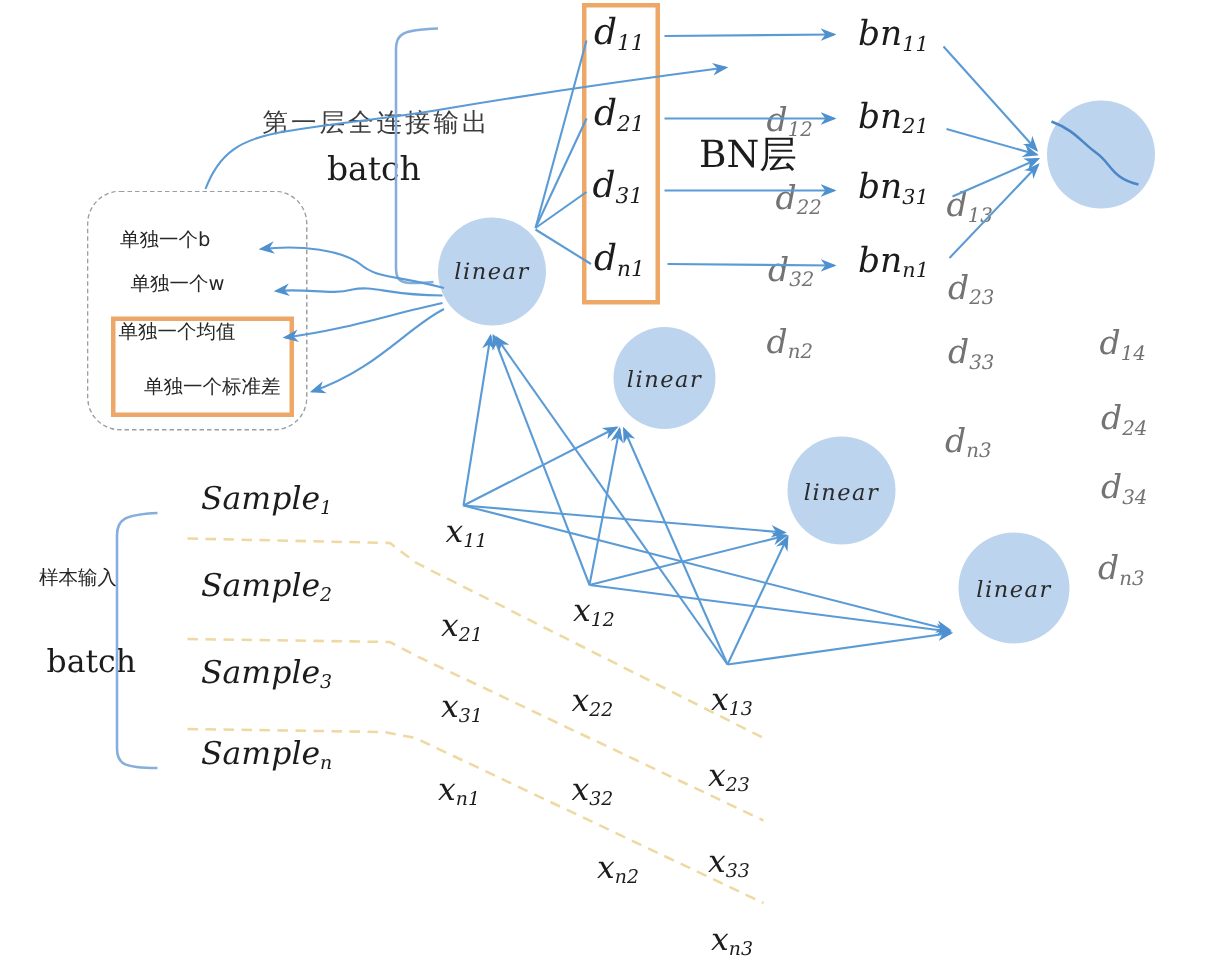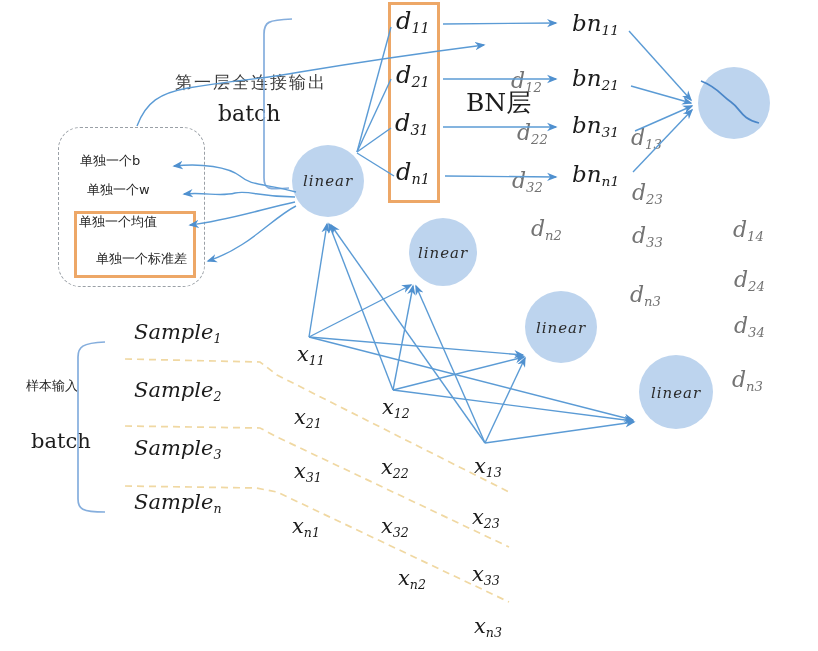--- a/index.html
+++ b/index.html
@@ -71,21 +71,21 @@
     <div class="math dval" style="left:396px;top:160px"><span>d</span><sub>n1</sub></div>
 
     <div class="math bnval" style="left:572px;top:12px"><span>bn</span><sub>11</sub></div>
     <div class="math bnval" style="left:572px;top:67px"><span>bn</span><sub>21</sub></div>
     <div class="math bnval" style="left:572px;top:114px"><span>bn</span><sub>31</sub></div>
     <div class="math bnval" style="left:572px;top:163px"><span>bn</span><sub>n1</sub></div>
 
     <div class="math faded" style="left:511px;top:70px"><span>d</span><sub>12</sub></div>
     <div class="math faded" style="left:517px;top:122px"><span>d</span><sub>22</sub></div>
     <div class="math faded" style="left:512px;top:170px"><span>d</span><sub>32</sub></div>
-    <div class="math faded" style="left:531px;top:218px"><span>d</span><sub>n2</sub></div>
+    <div class="math faded" style="left:511px;top:218px"><span>d</span><sub>n2</sub></div>
     <div class="math faded" style="left:631px;top:127px"><span>d</span><sub>13</sub></div>
     <div class="math faded" style="left:632px;top:182px"><span>d</span><sub>23</sub></div>
     <div class="math faded" style="left:632px;top:225px"><span>d</span><sub>33</sub></div>
     <div class="math faded" style="left:630px;top:284px"><span>d</span><sub>n3</sub></div>
     <div class="math faded" style="left:733px;top:219px"><span>d</span><sub>14</sub></div>
     <div class="math faded" style="left:734px;top:269px"><span>d</span><sub>24</sub></div>
     <div class="math faded" style="left:734px;top:315px"><span>d</span><sub>34</sub></div>
     <div class="math faded" style="left:732px;top:369px"><span>d</span><sub>n3</sub></div>
 
     <div class="math xval" style="left:297px;top:344px"><span>x</span><sub>11</sub></div>

